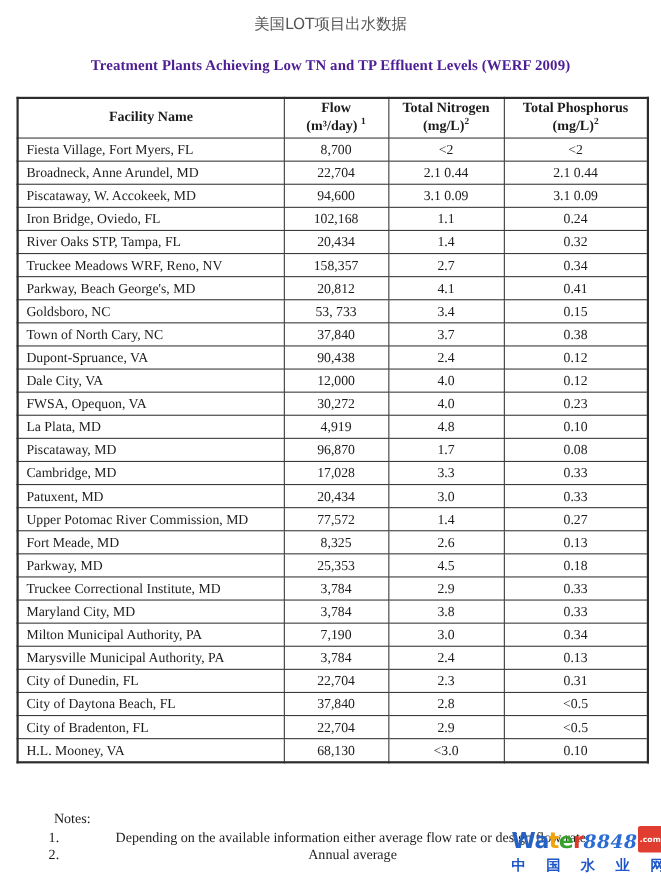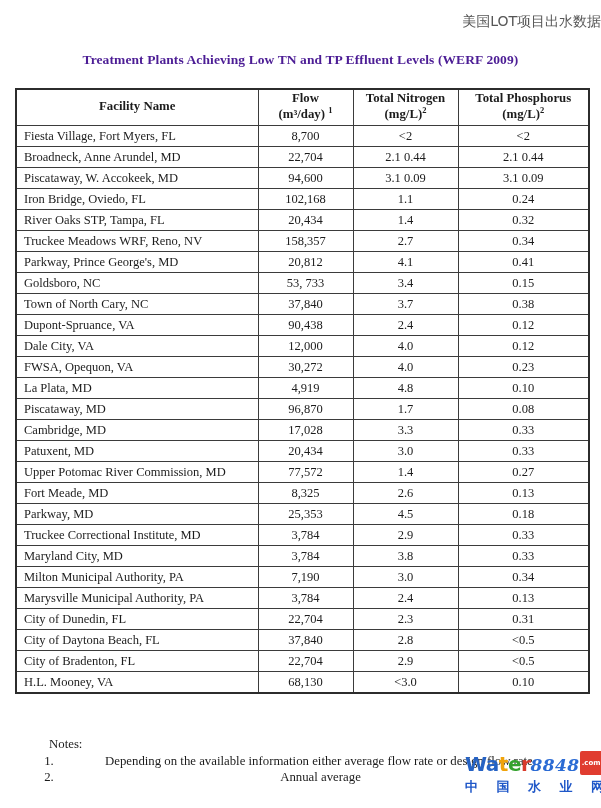--- a/index.html
+++ b/index.html
@@ -6,21 +6,21 @@
   html,body { width:601px; height:808px; }
   body {
     position:relative;
     background:#ffffff;
     font-family:"Liberation Serif", serif;
     color:#1c1c1c;
     overflow:hidden;
   }
   .title-cn {
     position:absolute; top:13px; left:0; width:601px;
-    text-align:right;
+    text-align:center;
     font-family:"DejaVu Sans", sans-serif;
     font-size:14px; color:#565656;
   }
   .title-en {
     position:absolute; top:52px; left:0; width:601px;
     text-align:center;
     font-weight:bold; font-size:13.5px; color:#4c1d95;
     letter-spacing:0.1px;
   }
   table.data-table {
@@ -172,21 +172,21 @@
         <td>1.4</td>
         <td>0.32</td>
       </tr>
       <tr>
         <td class="facility">Truckee Meadows WRF, Reno, NV</td>
         <td>158,357</td>
         <td>2.7</td>
         <td>0.34</td>
       </tr>
       <tr>
-        <td class="facility">Parkway, Prince George's, MD</td>
+        <td class="facility">Parkway, Beach George's, MD</td>
         <td>20,812</td>
         <td>4.1</td>
         <td>0.41</td>
       </tr>
       <tr>
         <td class="facility">Goldsboro, NC</td>
         <td>53, 733</td>
         <td>3.4</td>
         <td>0.15</td>
       </tr>

